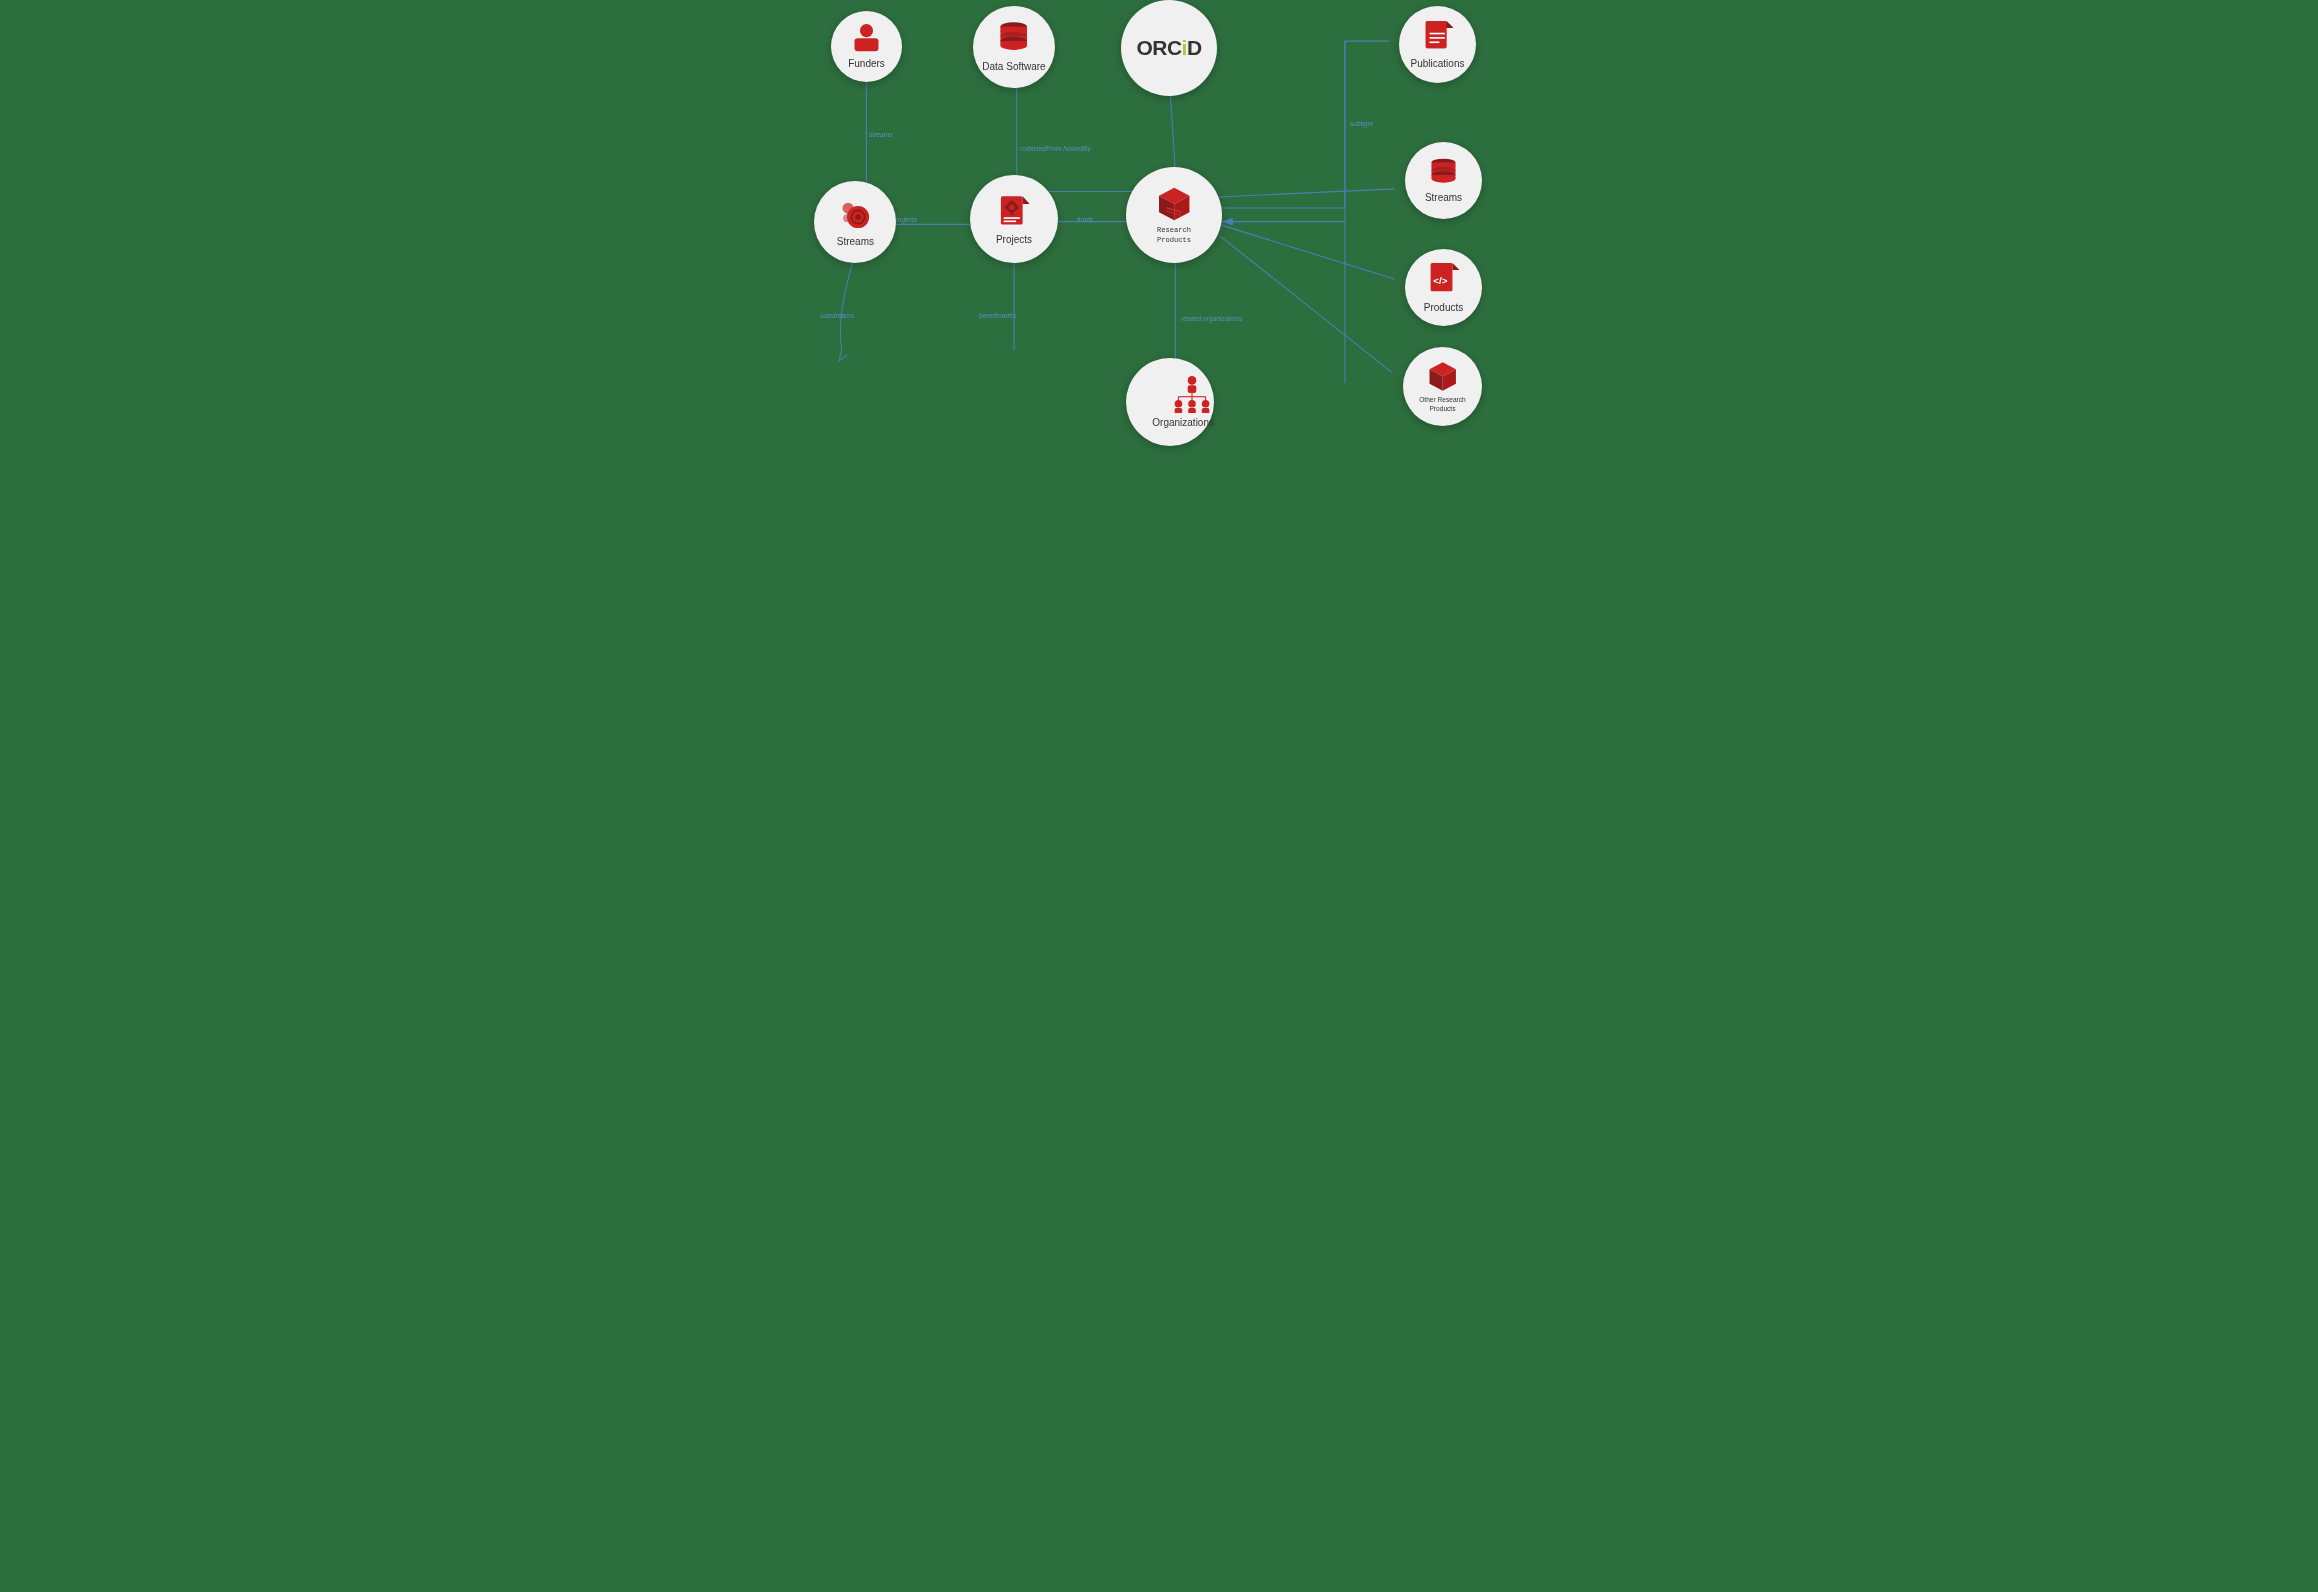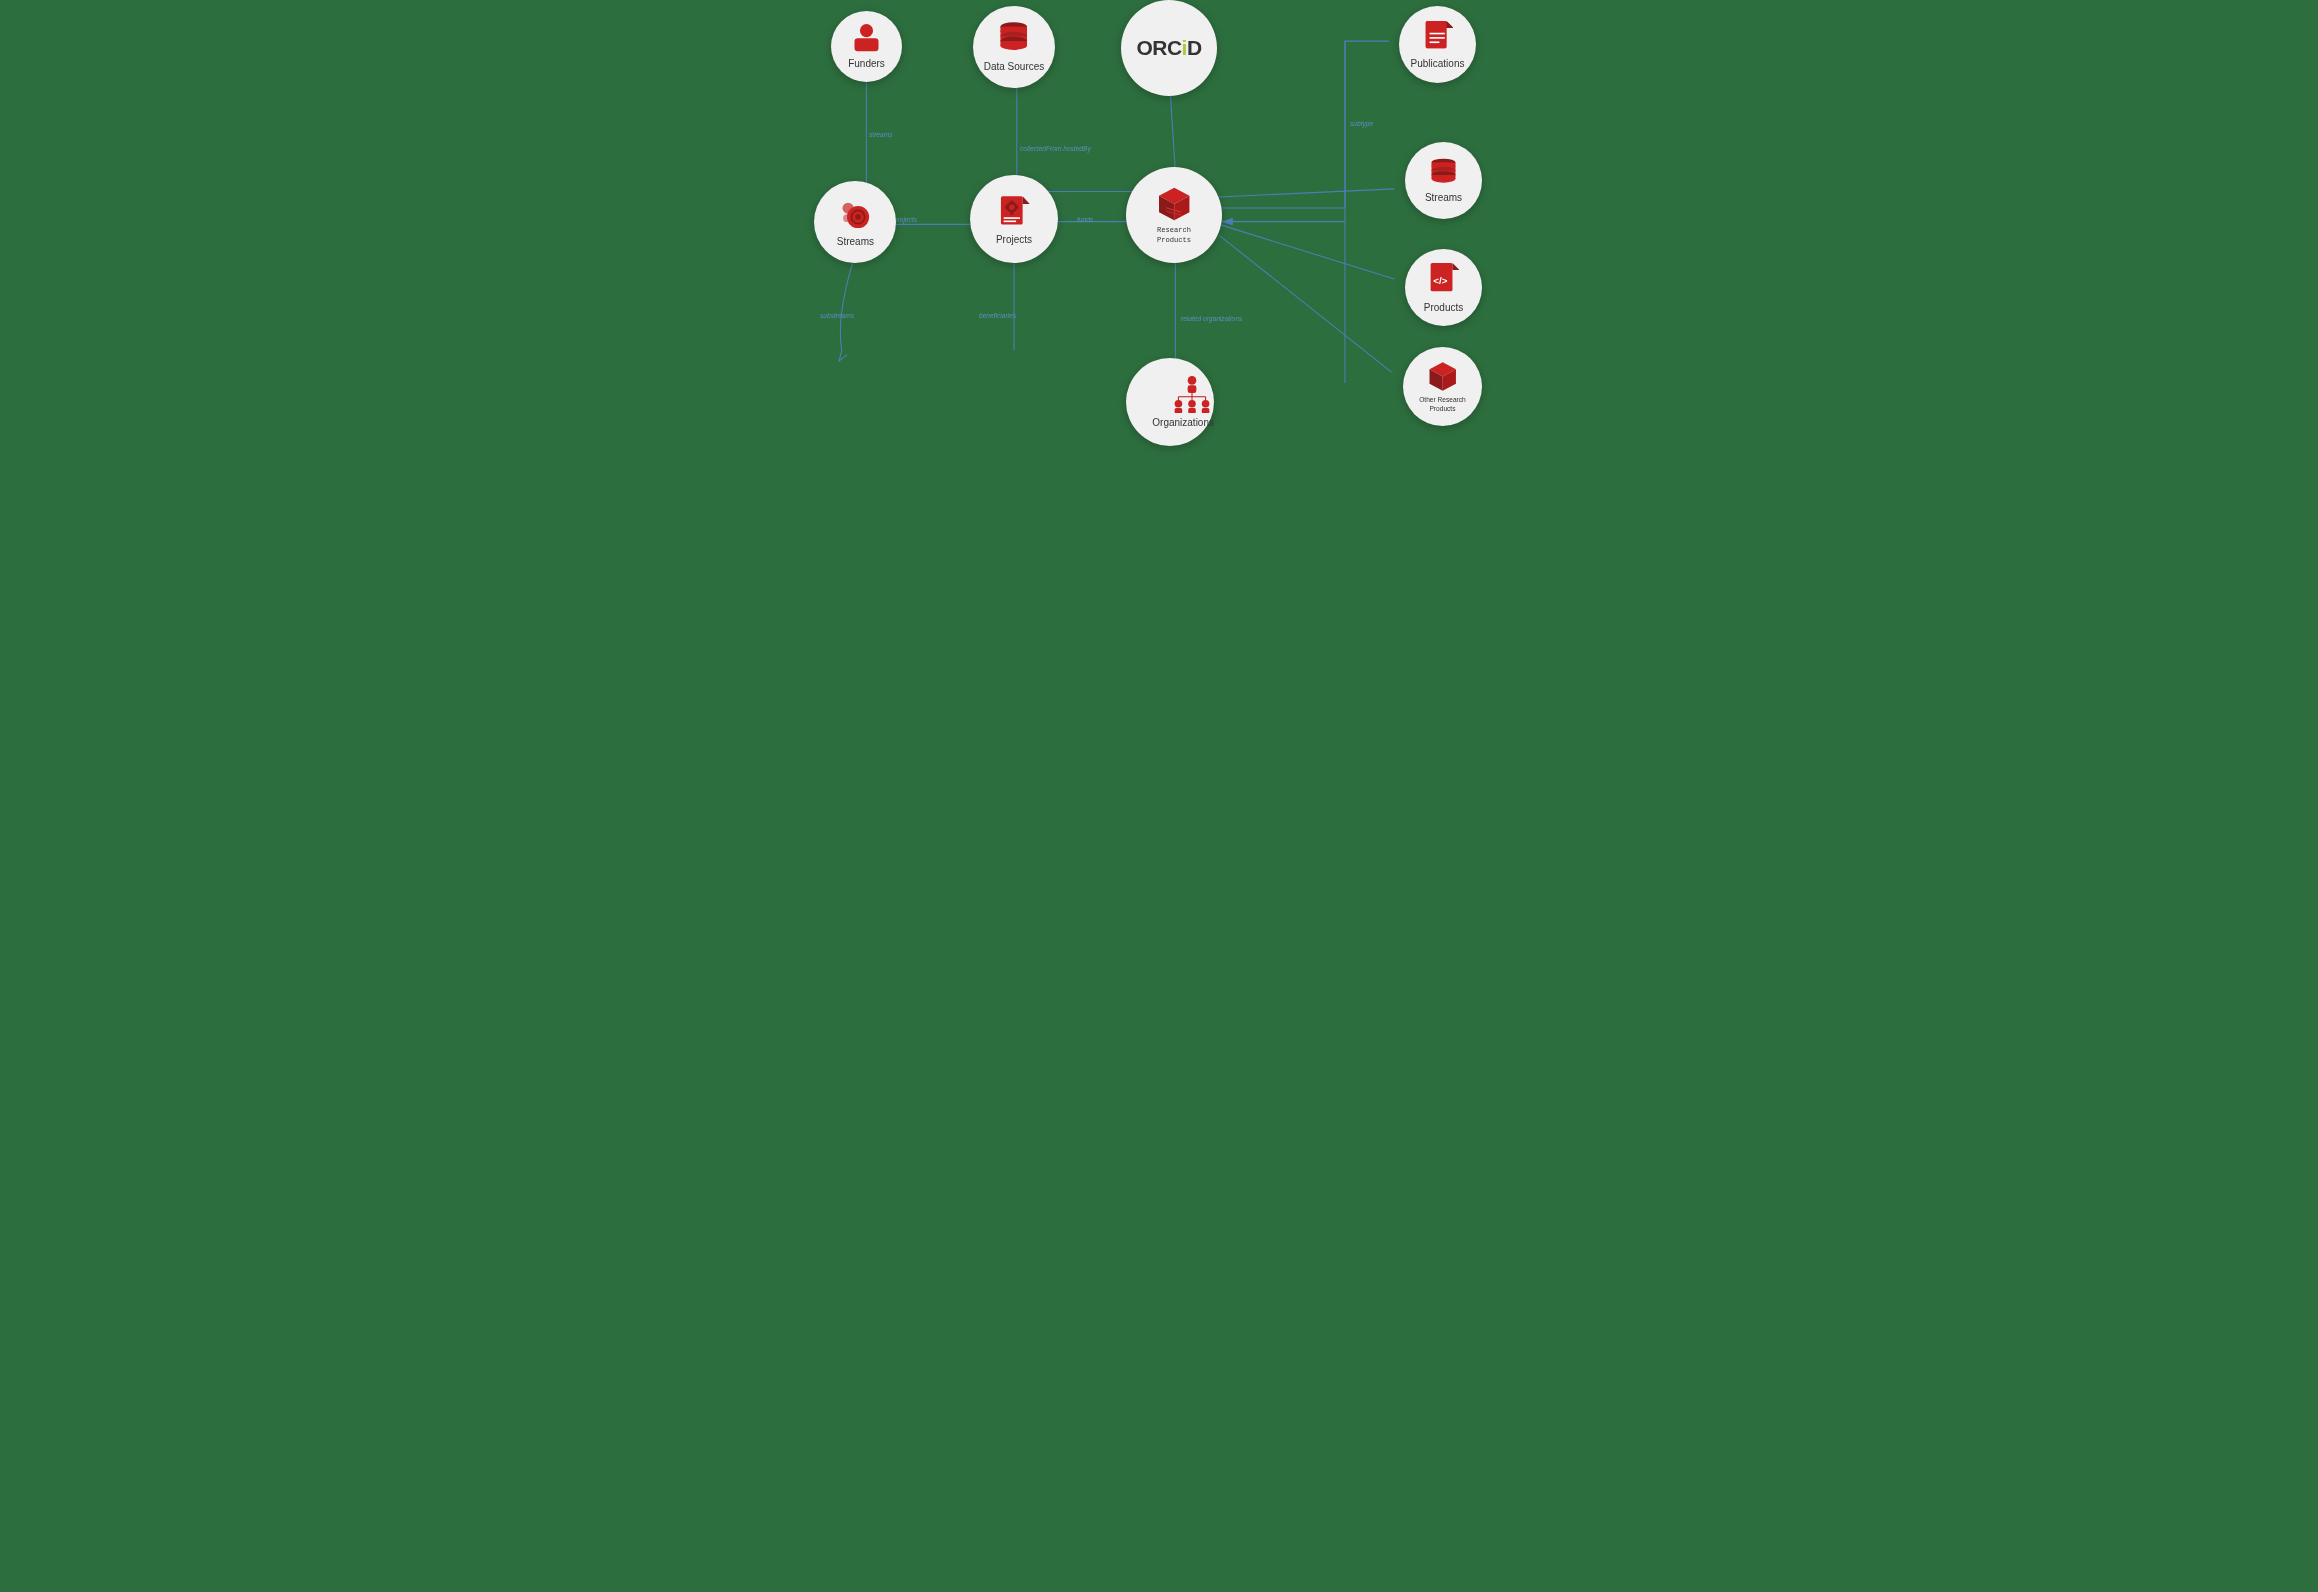--- a/index.html
+++ b/index.html
@@ -147,21 +147,21 @@
         <rect x="8" y="12" width="48" height="8" fill="#cc2222"></rect>
         <ellipse cx="32" cy="20" rx="24" ry="8" fill="#cc2222"></ellipse>
         <rect x="8" y="20" width="48" height="9" fill="#cc2222"></rect>
         <ellipse cx="32" cy="29" rx="24" ry="8" fill="#aa2020"></ellipse>
         <rect x="8" y="29" width="48" height="9" fill="#cc2222"></rect>
         <ellipse cx="32" cy="38" rx="24" ry="8" fill="#8b1a1a"></ellipse>
         <rect x="8" y="38" width="48" height="8" fill="#cc2222"></rect>
         <ellipse cx="32" cy="46" rx="24" ry="8" fill="#cc2222"></ellipse>
       </svg>
     </div>
-    <div class="node-label">Data Sources</div>
+    <div class="node-label">Data Software</div>
   </div>
 
   <div class="node" style="left:323px; top:0px; width:96px; height:96px;">
     <div class="node-icon">
       <div class="orcid-text">
         <span class="orcid-o">O</span><span class="orcid-rc">RC</span><span class="orcid-i">i</span><span class="orcid-d">D</span>
       </div>
     </div>
   </div>
 

